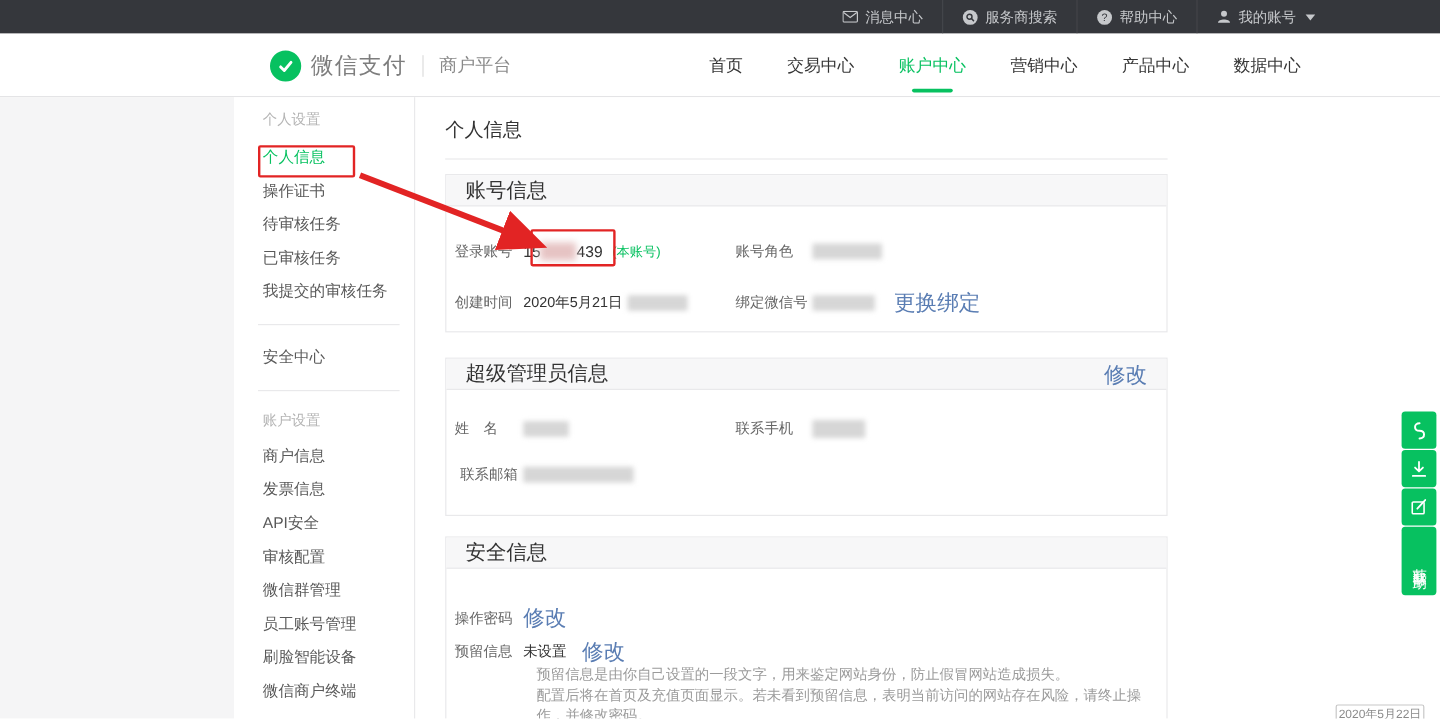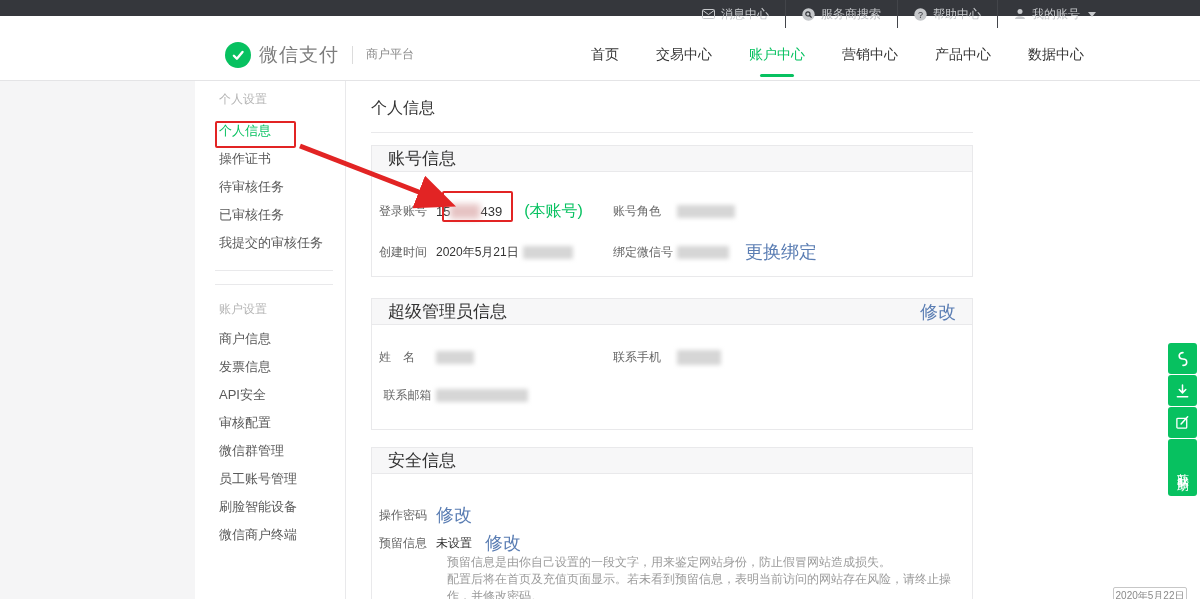--- a/index.html
+++ b/index.html
@@ -1,34 +1,34 @@
 <!DOCTYPE html>
 <html><head>
 <meta charset="utf-8">
 <style>
   * { margin:0; padding:0; box-sizing:border-box; }
   html,body { width:1200px; height:599px; overflow:hidden; }
   body { font-family:"Liberation Sans","DejaVu Sans",sans-serif; background:#fff; position:relative; }
   .stage { position:absolute; left:0; top:0; width:1200px; height:599px; overflow:hidden; background:#fff; }
 
   
-  .topbar { position:absolute; left:0; top:0; width:1200px; height:16px; background:#35373c; }
+  .topbar { position:absolute; left:0; top:0; width:1200px; height:28px; background:#35373c; }
   .topbar-items { position:absolute; left:686px; top:0; height:28px; display:flex; align-items:stretch; }
   .tb-item { display:flex; align-items:center; gap:6px; padding:0 16px; font-size:12px; color:#c6c8cb; cursor:pointer; border-left:1px solid #43454a; }
   .tb-item:first-child { border-left:none; }
   .tb-item svg { display:block; }
   .tb-caret { width:0; height:0; border-left:4px solid transparent; border-right:4px solid transparent; border-top:5px solid #c6c8cb; margin-left:2px; }
 
   
   .header { position:absolute; left:0; top:28px; width:1200px; height:53px; background:#fff; border-bottom:1px solid #e4e4e6; }
   .logo { position:absolute; left:225px; top:0; height:53px; display:flex; align-items:center; cursor:pointer; }
   .logo-badge { width:26px; height:26px; border-radius:50%; background:#07c160; display:flex; align-items:center; justify-content:center; }
   .logo-brand { font-size:19px; color:#7d7d7d; margin-left:8px; letter-spacing:1px; }
   .logo-sep { width:1px; height:18px; background:#dcdcdc; margin:0 13px; }
-  .logo-portal { font-size:12px; color:#8a8a8a; }
+  .logo-portal { font-size:15px; color:#8a8a8a; }
   .nav { position:absolute; left:591px; top:0; height:53px; display:flex; align-items:center; gap:37px; }
   .nav-item { position:relative; font-size:14px; color:#353535; cursor:pointer; white-space:nowrap; }
   .nav-item.active { color:#07c160; }
   .nav-item.active::after { content:""; position:absolute; left:50%; transform:translateX(-50%); bottom:-13px; width:34px; height:3px; background:#07c160; border-radius:2px; }
 
   
   .left-canvas { position:absolute; left:0; top:81px; width:195px; height:518px; background:#f5f5f6; }
 
   
   .sidebar { position:absolute; left:195px; top:81px; width:150px; height:518px; background:#fff; padding-top:8px; }
@@ -151,20 +151,21 @@
   <div class="left-canvas"></div>
 
   <div class="sidebar">
     <div class="sb-section">个人设置</div>
     <div class="sb-item active mt8">个人信息</div>
     <div class="sb-item">操作证书</div>
     <div class="sb-item">待审核任务</div>
     <div class="sb-item">已审核任务</div>
     <div class="sb-item">我提交的审核任务</div>
     <div class="sb-divider"></div>
+    <div class="sb-item">安全中心</div>
     <div class="sb-divider"></div>
     <div class="sb-section mt14">账户设置</div>
     <div class="sb-item mt6">商户信息</div>
     <div class="sb-item">发票信息</div>
     <div class="sb-item">API安全</div>
     <div class="sb-item">审核配置</div>
     <div class="sb-item">微信群管理</div>
     <div class="sb-item">员工账号管理</div>
     <div class="sb-item">刷脸智能设备</div>
     <div class="sb-item">微信商户终端</div>
@@ -179,21 +180,21 @@
       <div class="card-head">
         <span class="card-title">账号信息</span>
       </div>
       <div class="row" style="top:55px;">
         <div class="col-l">
           <span class="lab">登录账号</span>
           <span class="acct-num">
             <span>15</span>
             <span class="blur-pink" style="width:30px;height:15px;"></span>
             <span>439</span>
-            <span class="green" style="margin-left:22px;font-size:16px;">(本账号)</span>
+            <span class="green" style="margin-left:8px;font-size:11px;">(本账号)</span>
           </span>
         </div>
         <div class="col-r">
           <span class="lab-r">账号角色</span>
           <span class="blur-block" style="width:58px;height:13px;"></span>
         </div>
       </div>
       <div class="row" style="top:94px;">
         <div class="col-l">
           <span class="lab">创建时间</span>

